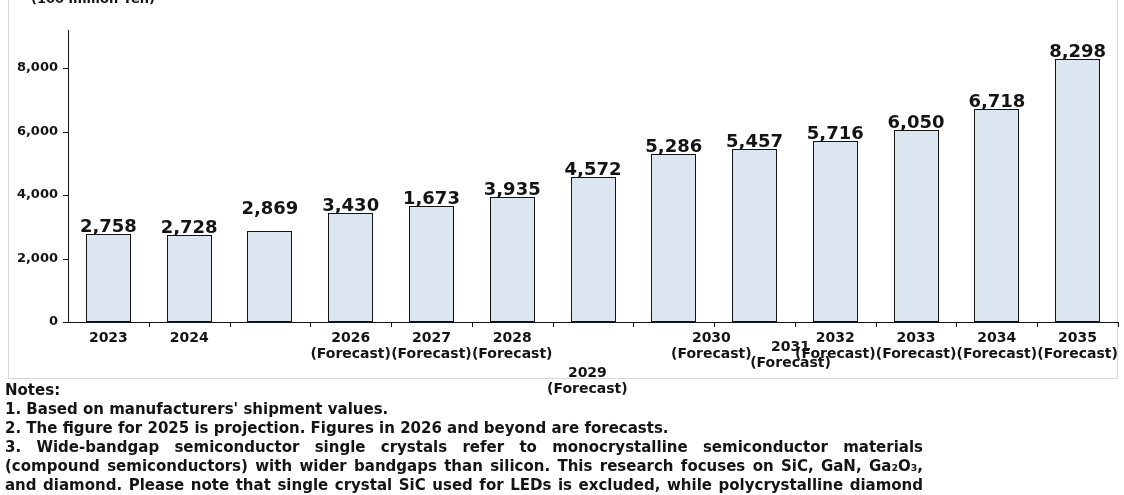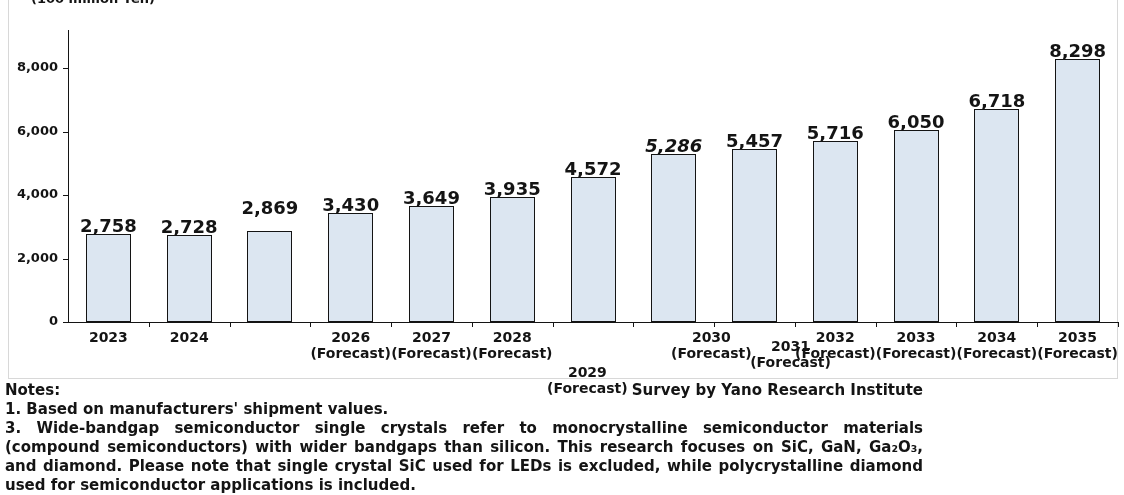--- a/index.html
+++ b/index.html
@@ -66,39 +66,39 @@
       </div>
       <div class="bar" style="left: 247.423px; top: 230.909px; width: 45px; height: 91.0907px; background: rgb(220, 230, 241); border-color: rgb(20, 20, 20);"></div>
       <div class="val" style="left: 229.923px; width: 80px; top: 197px;">2,869</div>
       <div class="bar" style="left: 328.192px; top: 213.097px; width: 45px; height: 108.903px; background: rgb(220, 230, 241); border-color: rgb(20, 20, 20);"></div>
       <div class="val" style="left: 310.692px; width: 80px; top: 194.097px;">3,430</div>
       <div class="cat" style="left: 310.308px; width: 80.7692px; top: 329px;">
         <div>2026</div>
         <div>(Forecast)</div>
       </div>
       <div class="bar" style="left: 408.962px; top: 206.144px; width: 45px; height: 115.856px; background: rgb(220, 230, 241); border-color: rgb(20, 20, 20);"></div>
-      <div class="val" style="left: 391.462px; width: 80px; top: 187.144px;">3,649</div>
+      <div class="val" style="left: 391.462px; width: 80px; top: 187.144px;">1,673</div>
       <div class="cat" style="left: 391.077px; width: 80.7692px; top: 329px;">
         <div>2027</div>
         <div>(Forecast)</div>
       </div>
       <div class="bar" style="left: 489.731px; top: 197.064px; width: 45px; height: 124.936px; background: rgb(220, 230, 241); border-color: rgb(20, 20, 20);"></div>
       <div class="val" style="left: 472.231px; width: 80px; top: 178.064px;">3,935</div>
       <div class="cat" style="left: 471.846px; width: 80.7692px; top: 329px;">
         <div>2028</div>
         <div>(Forecast)</div>
       </div>
       <div class="bar" style="left: 570.5px; top: 176.839px; width: 45px; height: 145.161px; background: rgb(220, 230, 241); border-color: rgb(20, 20, 20);"></div>
       <div class="val" style="left: 553px; width: 80px; top: 157.839px;">4,572</div>
       <div class="cat" style="left: 547px; width: 80.7692px; top: 329px; margin-top: 35px;">
         <div>2029</div>
         <div>(Forecast)</div>
       </div>
       <div class="bar" style="left: 651.269px; top: 154.169px; width: 45px; height: 167.831px; background: rgb(220, 230, 241); border-color: rgb(20, 20, 20);"></div>
-      <div class="val" style="left: 633.769px; width: 80px; top: 135.169px; font-style: italic;">5,286</div>
+      <div class="val" style="left: 633.769px; width: 80px; top: 135.169px;">5,286</div>
       <div class="cat" style="left: 671px; width: 80.7692px; top: 329px;">
         <div>2030</div>
         <div>(Forecast)</div>
       </div>
       <div class="bar" style="left: 732.038px; top: 148.74px; width: 45px; height: 173.26px; background: rgb(220, 230, 241); border-color: rgb(20, 20, 20);"></div>
       <div class="val" style="left: 714.538px; width: 80px; top: 129.74px;">5,457</div>
       <div class="cat" style="left: 714.154px; width: 80.7692px; top: 338px; margin-left: 36px;">
         <div>2031</div>
         <div>(Forecast)</div>
       </div>
@@ -123,18 +123,18 @@
       <div class="bar" style="left: 1055.12px; top: 58.5385px; width: 45px; height: 263.462px; background: rgb(220, 230, 241); border-color: rgb(20, 20, 20);"></div>
       <div class="val" style="left: 1037.62px; width: 80px; top: 39.5385px;">8,298</div>
       <div class="cat" style="left: 1037.23px; width: 80.7692px; top: 329px;">
         <div>2035</div>
         <div>(Forecast)</div>
       </div>
     </div>
   <div class="notes">
     <div class="notes-row">
       <span>Notes:</span>
-      <span>Survey by Yano Research Institute</span>
     </div>
     <p>1. Based on manufacturers' shipment values.</p>
+    <p>2. The figure for 2025 is projection. Figures in 2026 and beyond are forecasts.</p>
     <p>3. Wide-bandgap semiconductor single crystals refer to monocrystalline semiconductor materials (compound semiconductors) with wider bandgaps than silicon. This research focuses on SiC, GaN, Ga₂O₃, and diamond. Please note that single crystal SiC used for LEDs is excluded, while polycrystalline diamond used for semiconductor applications is included.</p>
   </div>
 </div>
 
 </body></html>

